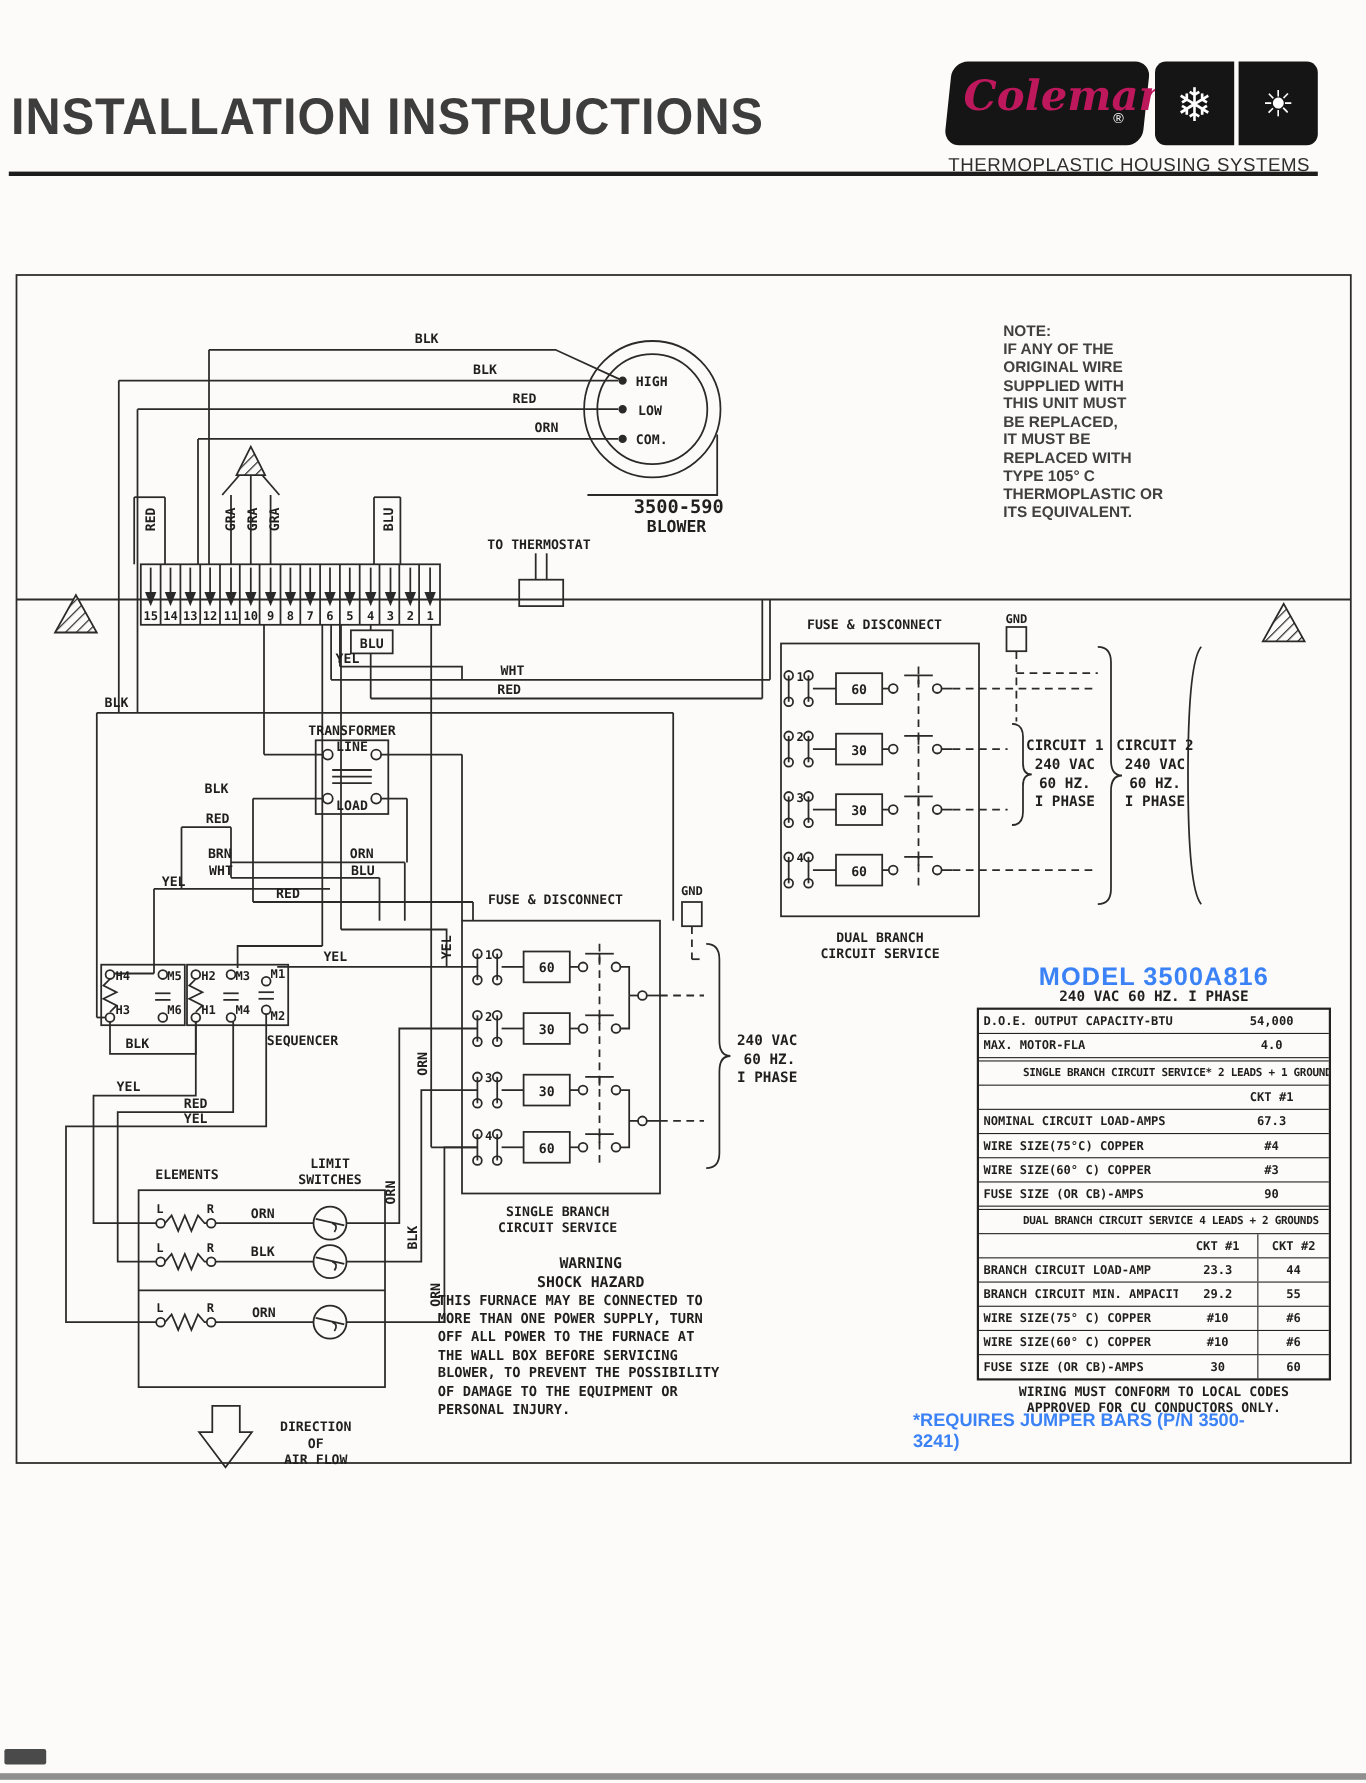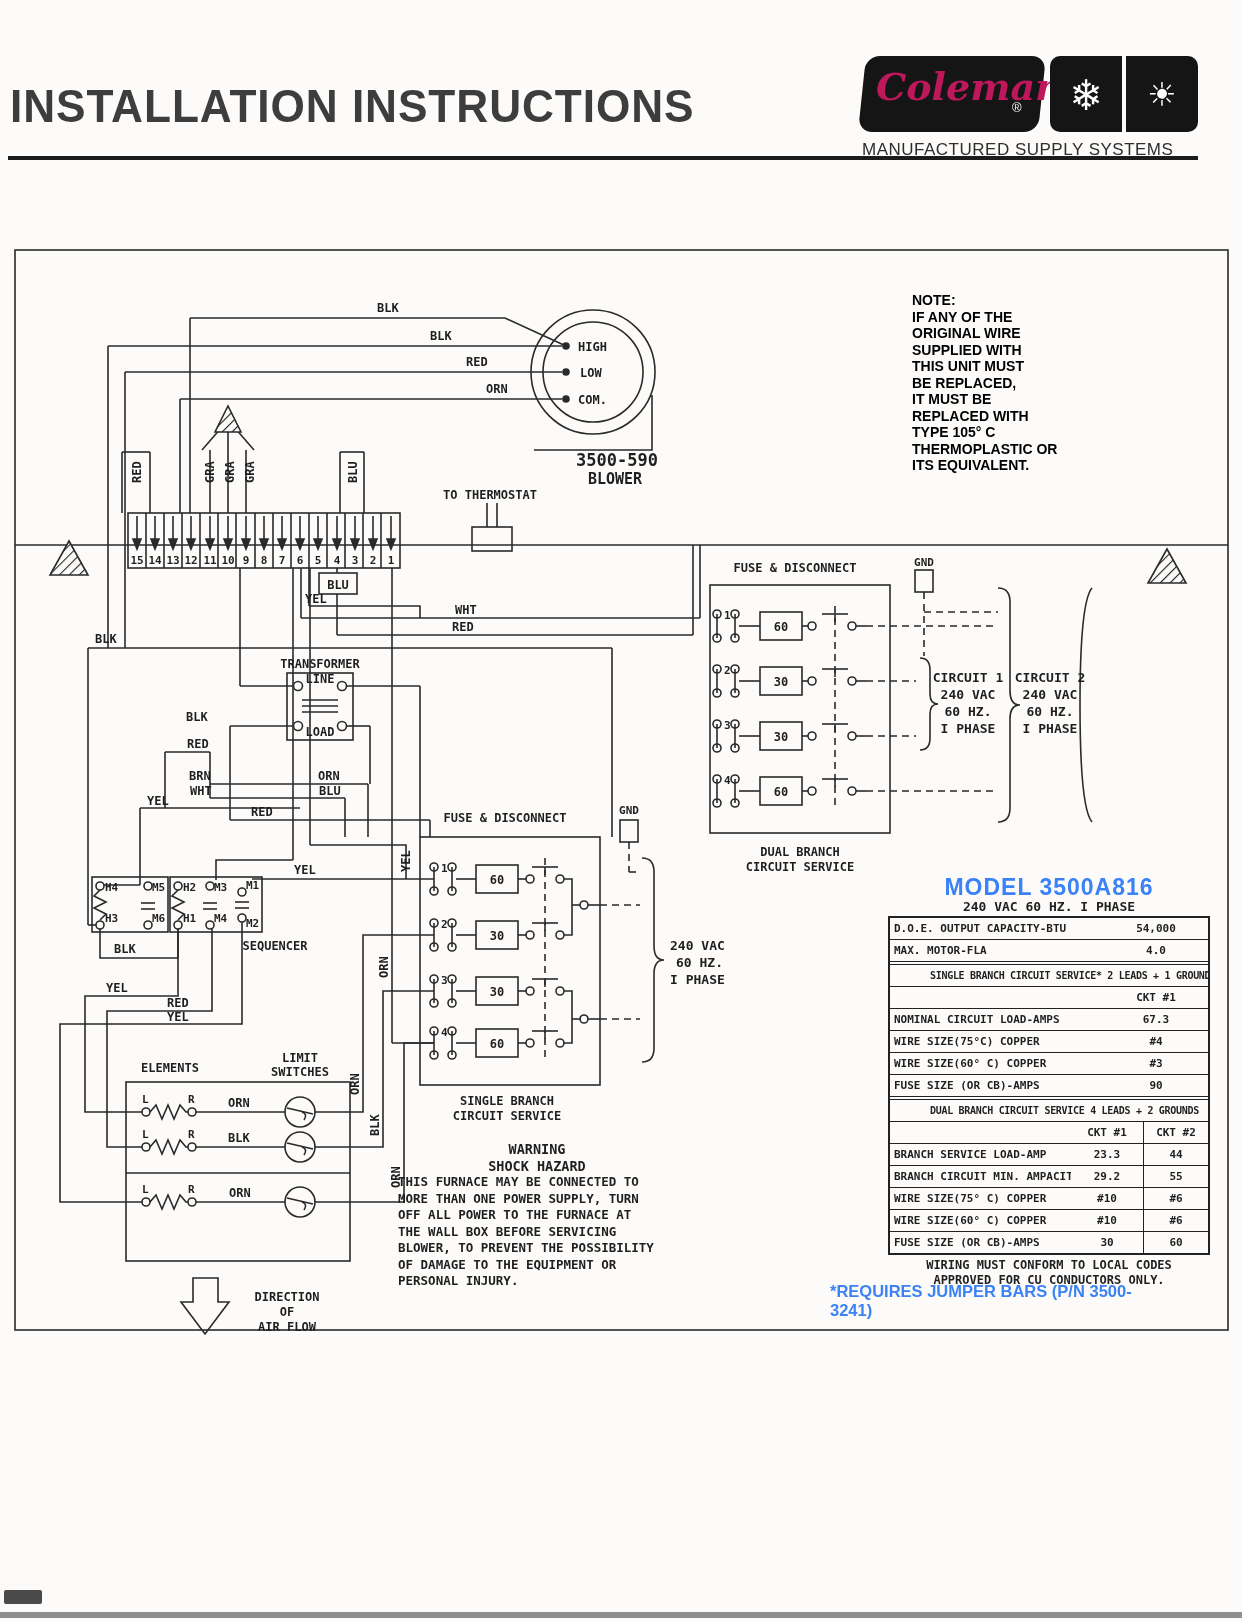--- a/index.html
+++ b/index.html
@@ -19,21 +19,21 @@
                font-weight:bold;font-size:38px;color:#be185d;}
   .logo-reg{position:absolute;left:150px;top:48px;color:#fff;font-size:13px;font-family:"Liberation Sans",sans-serif;}
   .logo-sq{position:absolute;top:4px;width:72px;height:76px;background:#151515;color:#fff;
            display:flex;align-items:center;justify-content:center;font-size:46px;}
   .logo-sq.snow{left:188px;border-radius:10px 0 0 10px;}
   .logo-sq.sun{left:264px;border-radius:0 10px 10px 0;font-size:42px;}
   .logo-sub{position:absolute;left:0px;top:88px;font-family:"Liberation Sans",sans-serif;
             font-size:17px;letter-spacing:.5px;color:#2e2e2e;white-space:nowrap;}
   
   .note{left:912px;top:292px;width:170px;font-family:"Liberation Sans",sans-serif;
-        font-weight:bold;font-size:14px;line-height:16.5px;color:#000000;}
+        font-weight:bold;font-size:14px;line-height:16.5px;color:#404040;}
   .warn{left:398px;top:1141px;width:278px;font-size:12.5px;font-weight:bold;line-height:16.5px;}
   .warn .t{text-align:center;font-size:13.5px;}
   .airflow{left:232px;top:1290px;width:110px;text-align:center;font-size:12px;font-weight:bold;line-height:15px;}
   .jumper{left:830px;top:1282px;width:340px;font-family:"Liberation Sans",sans-serif;
           font-weight:bold;font-size:16.5px;color:#3b82f6;}
   
   .spec{left:888px;top:874px;width:322px;}
   .spec .ttl{text-align:center;font-family:"Liberation Sans",sans-serif;font-weight:bold;
              font-size:23px;letter-spacing:1px;color:#3b82f6;}
   .spec .sub{text-align:center;font-size:13px;font-weight:bold;margin-top:-2px;}
@@ -614,21 +614,21 @@
 
 <div class="abs hdr-title">INSTALLATION  INSTRUCTIONS</div>
 <div class="abs hdr-rule"></div>
 
 <div class="abs logo-wrap">
   <div class="logo-plate"></div>
   <div class="logo-script">Coleman</div>
   <div class="logo-reg">®</div>
   <div class="logo-sq snow">❄</div>
   <div class="logo-sq sun">☀</div>
-  <div class="logo-sub">MANUFACTURED SUPPLY SYSTEMS</div>
+  <div class="logo-sub">THERMOPLASTIC HOUSING SYSTEMS</div>
 </div>
 
 <div class="abs note pre">NOTE:
 IF ANY OF THE
 ORIGINAL WIRE
 SUPPLIED WITH
 THIS UNIT MUST
 BE REPLACED,
 IT MUST BE
 REPLACED WITH
@@ -691,21 +691,21 @@
         </div>
     <div class="trow sect">
           <span class="lab">DUAL BRANCH CIRCUIT SERVICE 4 LEADS + 2 GROUNDS</span>
         </div>
     <div class="trow">
           <span class="lab"></span>
           <span class="c1">CKT #1</span>
           <span class="c2">CKT #2</span>
         </div>
     <div class="trow">
-          <span class="lab">BRANCH SERVICE LOAD-AMP</span>
+          <span class="lab">BRANCH CIRCUIT LOAD-AMP</span>
           <span class="c1">23.3</span>
           <span class="c2">44</span>
         </div>
     <div class="trow">
           <span class="lab">BRANCH CIRCUIT MIN. AMPACITY</span>
           <span class="c1">29.2</span>
           <span class="c2">55</span>
         </div>
     <div class="trow">
           <span class="lab">WIRE SIZE(75° C)  COPPER</span>

